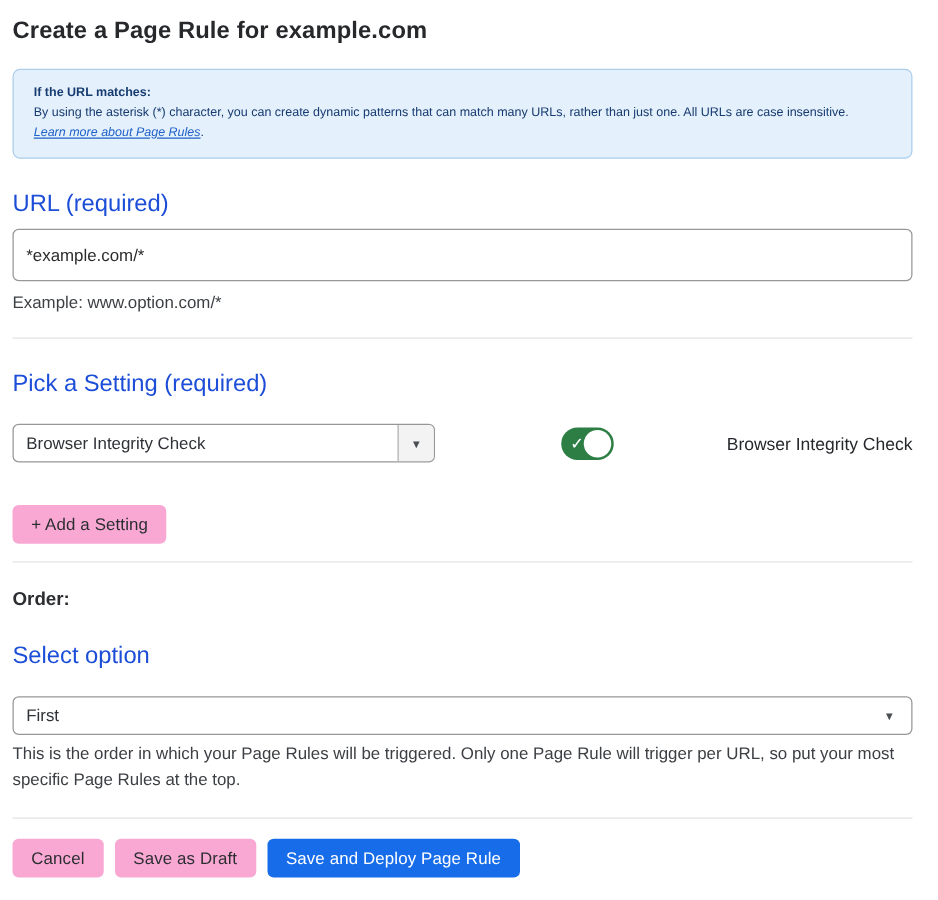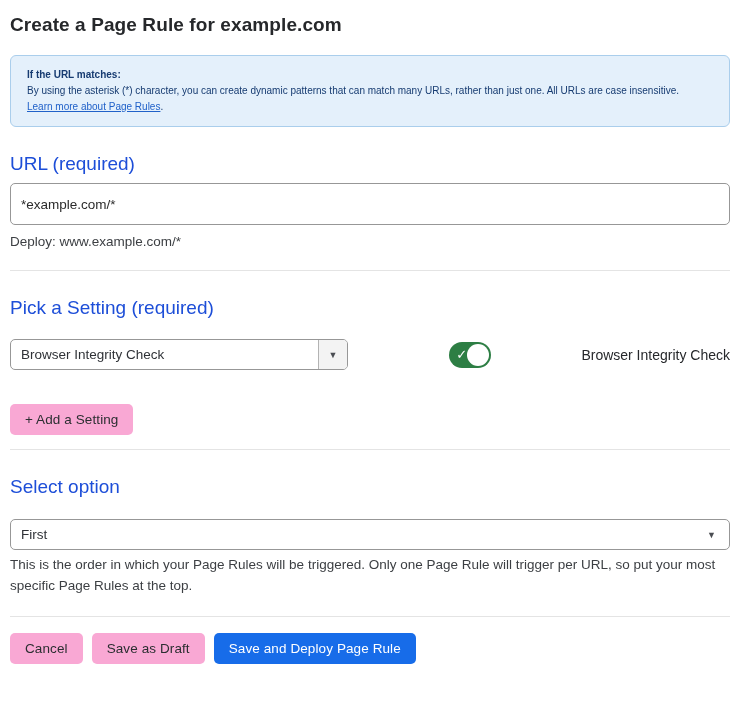--- a/index.html
+++ b/index.html
@@ -27,20 +27,21 @@
     padding: 11px 16px 12px 16px;
     color: #163b71;
     font-size: 10px;
     line-height: 1.58;
   }
   .info-heading { font-weight: bold; }
   .info-link {
     color: #2061c9;
     text-decoration: underline;
     cursor: pointer;
+    font-style: italic;
   }
 
   .field-label {
     margin-top: 26px;
     font-size: 19px;
     color: #1d4ed8;
   }
 
   .text-input {
     margin-top: 8px;
@@ -201,21 +202,21 @@
   <h1 class="page-title">Create a Page Rule for example.com</h1>
 
   <div class="info-box">
     <div class="info-heading">If the URL matches:</div>
     <div class="info-body">By using the asterisk (*) character, you can create dynamic patterns that can match many URLs, rather than just one. All URLs are case insensitive.</div>
     <div><a class="info-link">Learn more about Page Rules</a><span>.</span></div>
   </div>
 
   <div class="field-label">URL (required)</div>
   <input class="text-input" type="text" value="*example.com/*" style="">
-  <div class="helper-text">Deploy: www.example.com/*</div>
+  <div class="helper-text">Example: www.option.com/*</div>
 
   <hr class="divider">
 
 
   <div class="field-label">Pick a Setting (required)</div>
 
   <div class="setting-row">
     <div class="select-box">
       <div class="select-value">Browser Integrity Check</div>
       <div class="select-arrow-seg">
@@ -226,20 +227,21 @@
       <span class="toggle-check">✓</span>
       <span class="toggle-knob"></span>
     </div>
     <div class="toggle-text">Browser Integrity Check</div>
   </div>
 
   <button class="btn btn-gray add-setting-btn">+ Add a Setting</button>
 
   <hr class="divider" style="margin-top:14px;">
 
+  <div class="section-heading">Order:</div>
 
   <div class="field-label">Select option</div>
 
   <div class="full-select">
     <span>First</span>
     <span class="arrow">▼</span>
   </div>
 
   <div class="helper-text order-helper">This is the order in which your Page Rules will be triggered. Only one Page Rule will trigger per URL, so put your most specific Page Rules at the top.</div>
 

